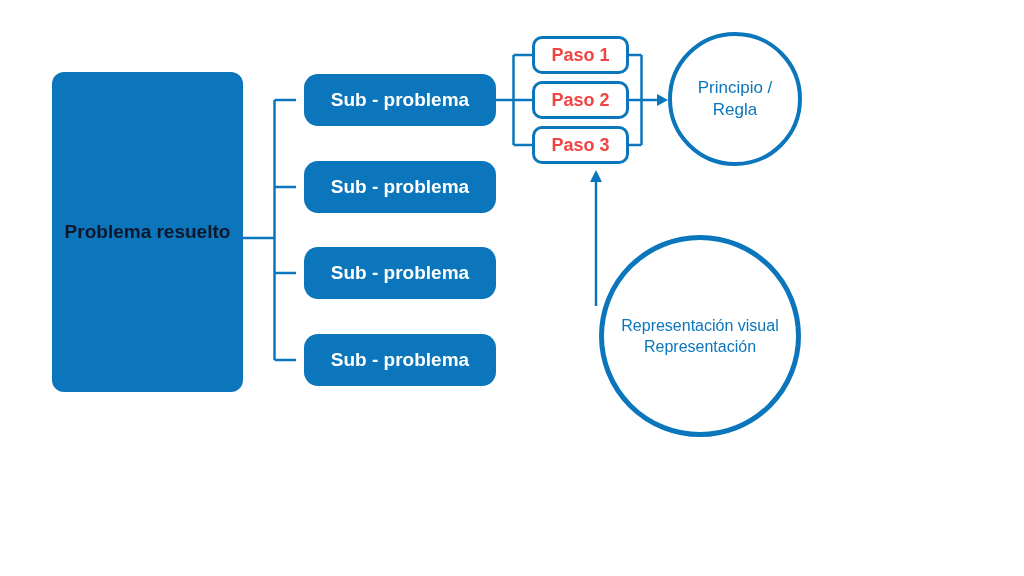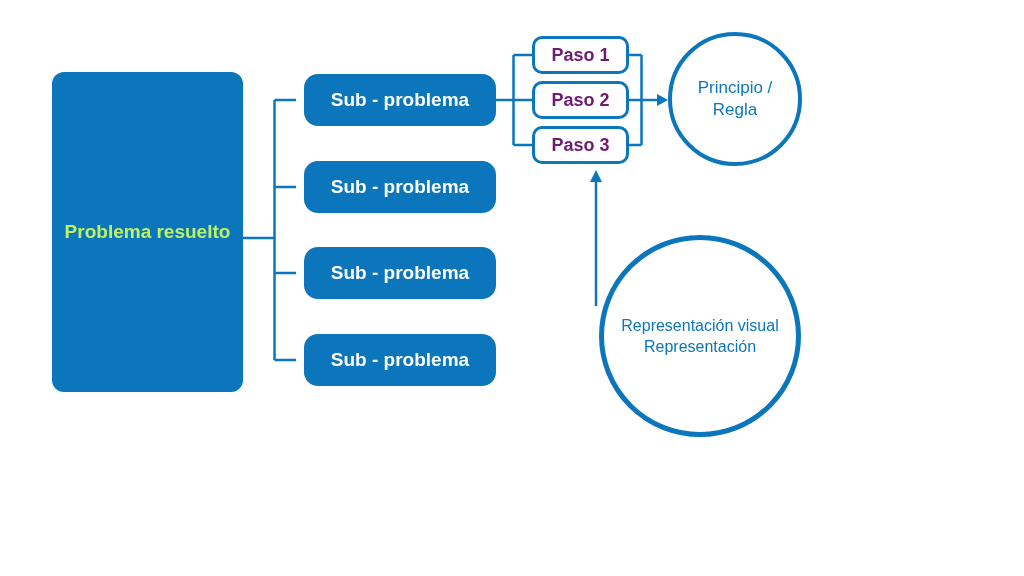--- a/index.html
+++ b/index.html
@@ -10,36 +10,36 @@
     overflow:hidden;
     font-family:"Liberation Sans", sans-serif;
   }
   .connectors{position:absolute;left:0;top:0;width:1024px;height:576px;}
   .node{position:absolute;display:flex;align-items:center;justify-content:center;box-sizing:border-box;text-align:center;}
 
   
   .main-box{
     left:52px;top:72px;width:191px;height:320px;
     background:#0b76bc;border-radius:12px;
-    color:#bef264;font-weight:700;font-size:19px;
+    color:#0f172a;font-weight:700;font-size:19px;
   }
 
   
   .sub-box{
     left:304px;width:192px;height:52px;
     background:#0b76bc;border-radius:14px;
     color:#ffffff;font-weight:700;font-size:19px;
   }
   .sub1{top:74px;} .sub2{top:161px;} .sub3{top:247px;} .sub4{top:334px;}
 
   
   .paso-box{
     left:532px;width:97px;height:38px;
     background:#ffffff;border:3px solid #0b76bc;border-radius:10px;
-    color:#701a75;font-weight:700;font-size:18px;
+    color:#ef4444;font-weight:700;font-size:18px;
   }
   .paso1{top:36px;} .paso2{top:81px;text-align:center;} .paso3{top:126px;}
 
   
   .circle{
     background:#ffffff;border-radius:50%;
     color:#0b76bc;flex-direction:column;line-height:1.32;
   }
   .circle-principio{
     left:668px;top:32px;width:134px;height:134px;

